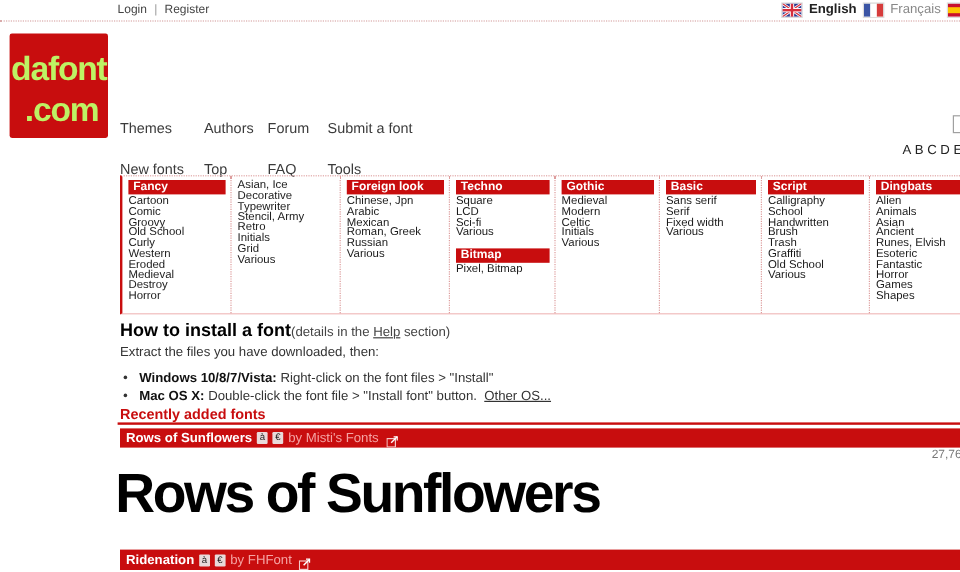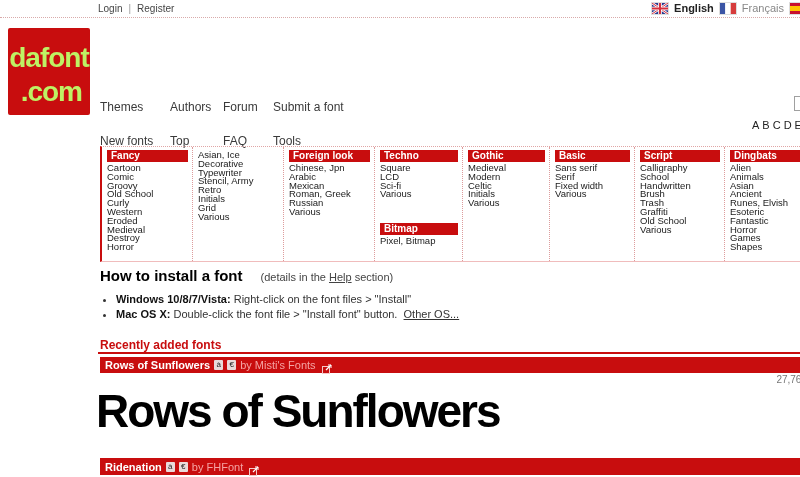--- a/index.html
+++ b/index.html
@@ -42,26 +42,26 @@
   .cat-col:nth-child(2){width:91px;}
   .cat-col:nth-child(3){width:91px;}
   .cat-col:nth-child(4){width:88px;}
   .cat-col:nth-child(5){width:87px;}
   .cat-col:nth-child(6){width:85px;}
   .cat-col:nth-child(7){width:90px;}
   .cat-col:nth-child(8){width:102px;}
   .cat-head{background:var(--red);color:#fff;font-size:10px;font-weight:bold;height:12px;
             line-height:12px;padding:0 4px;margin-bottom:2px;}
   .cat-list{margin-top:1px;}
-  .cat-list + .cat-head{margin-top:24px;}
+  .cat-list + .cat-head{margin-top:8px;}
   .cat-item{font-size:9.5px;line-height:8.8px;color:#1a1a1a;cursor:pointer;}
 
   
   .install{position:absolute;left:100px;top:267px;width:620px;color:#222;}
-  .install .titlerow{display:flex;align-items:baseline;gap:18px;}
+  .install .titlerow{display:flex;align-items:baseline;gap:0;}
   .install h1{margin:0;font-size:15px;font-weight:bold;color:#000;display:inline;}
   .install .note{font-size:11px;color:#444;}
   .ulink{text-decoration:underline;cursor:pointer;}
   .install .intro{font-size:11px;margin-top:4px;color:#333;}
   .install ul{margin:9px 0 8px 0;padding-left:16px;}
   .install li{font-size:11px;margin-bottom:3px;color:#333;}
   .install li b{color:#111;}
 
   
   .recent-title{position:absolute;left:100px;top:338px;font-size:12px;font-weight:bold;color:var(--red);}
@@ -235,20 +235,21 @@
           <div class="cat-item">Shapes</div>
         </div>
       </div>
     </div>
 
   <section class="install">
     <div class="titlerow">
       <h1>How to install a font</h1>
       <span class="note"><span>(details in the </span><a class="ulink">Help</a><span> section)</span></span>
     </div>
+    <div class="intro">Extract the files you have downloaded, then:</div>
     <ul>
       <li><b>Windows 10/8/7/Vista:</b><span> Right-click on the font files &gt; "Install"</span></li>
       <li><b>Mac OS X:</b><span> Double-click the font file &gt; "Install font" button.</span>&nbsp; <a class="ulink">Other OS...</a></li>
     </ul>
   </section>
 
   <div class="recent-title">Recently added fonts</div>
   <div class="recent-rule"></div>
 
   <div class="fontbar b1">

